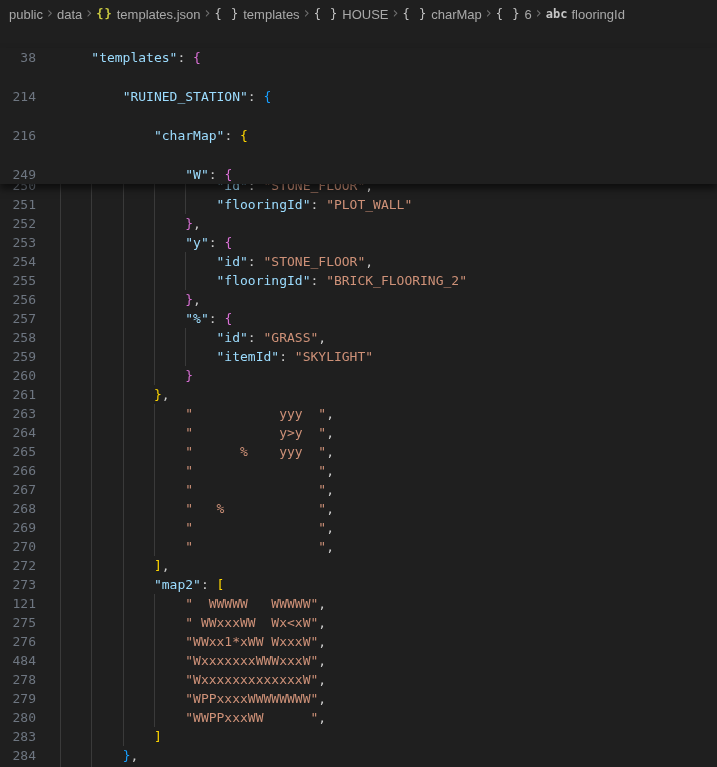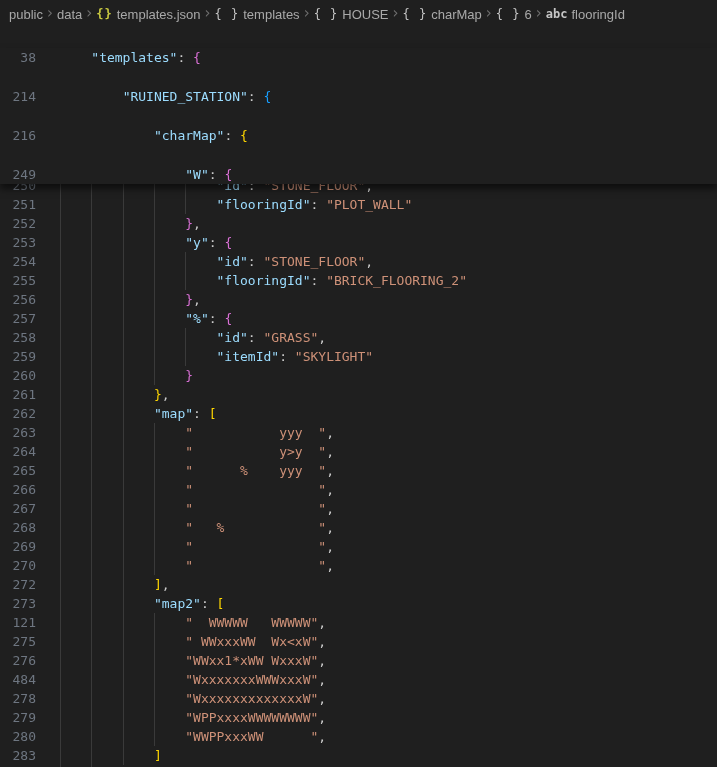--- a/index.html
+++ b/index.html
@@ -96,21 +96,20 @@
       <div class="row"><div class="gutter">252</div><div class="code"><span class="guide" style="left: 24px;"></span><span class="guide" style="left: 55.308px;"></span><span class="guide" style="left: 86.616px;"></span><span class="guide" style="left: 117.924px;"></span><span>                </span><span class="tk-b2">}</span><span class="tk-p">,</span></div></div>
       <div class="row"><div class="gutter">253</div><div class="code"><span class="guide" style="left: 24px;"></span><span class="guide" style="left: 55.308px;"></span><span class="guide" style="left: 86.616px;"></span><span class="guide" style="left: 117.924px;"></span><span>                </span><span class="tk-key">"y"</span><span class="tk-p">: </span><span class="tk-b2">{</span></div></div>
       <div class="row"><div class="gutter">254</div><div class="code"><span class="guide" style="left: 24px;"></span><span class="guide" style="left: 55.308px;"></span><span class="guide" style="left: 86.616px;"></span><span class="guide" style="left: 117.924px;"></span><span class="guide" style="left: 149.232px;"></span><span>                    </span><span class="tk-key">"id"</span><span class="tk-p">: </span><span class="tk-str">"STONE_FLOOR"</span><span class="tk-p">,</span></div></div>
       <div class="row"><div class="gutter">255</div><div class="code"><span class="guide" style="left: 24px;"></span><span class="guide" style="left: 55.308px;"></span><span class="guide" style="left: 86.616px;"></span><span class="guide" style="left: 117.924px;"></span><span class="guide" style="left: 149.232px;"></span><span>                    </span><span class="tk-key">"flooringId"</span><span class="tk-p">: </span><span class="tk-str">"BRICK_FLOORING_2"</span></div></div>
       <div class="row"><div class="gutter">256</div><div class="code"><span class="guide" style="left: 24px;"></span><span class="guide" style="left: 55.308px;"></span><span class="guide" style="left: 86.616px;"></span><span class="guide" style="left: 117.924px;"></span><span>                </span><span class="tk-b2">}</span><span class="tk-p">,</span></div></div>
       <div class="row"><div class="gutter">257</div><div class="code"><span class="guide" style="left: 24px;"></span><span class="guide" style="left: 55.308px;"></span><span class="guide" style="left: 86.616px;"></span><span class="guide" style="left: 117.924px;"></span><span>                </span><span class="tk-key">"%"</span><span class="tk-p">: </span><span class="tk-b2">{</span></div></div>
       <div class="row"><div class="gutter">258</div><div class="code"><span class="guide" style="left: 24px;"></span><span class="guide" style="left: 55.308px;"></span><span class="guide" style="left: 86.616px;"></span><span class="guide" style="left: 117.924px;"></span><span class="guide" style="left: 149.232px;"></span><span>                    </span><span class="tk-key">"id"</span><span class="tk-p">: </span><span class="tk-str">"GRASS"</span><span class="tk-p">,</span></div></div>
       <div class="row"><div class="gutter">259</div><div class="code"><span class="guide" style="left: 24px;"></span><span class="guide" style="left: 55.308px;"></span><span class="guide" style="left: 86.616px;"></span><span class="guide" style="left: 117.924px;"></span><span class="guide" style="left: 149.232px;"></span><span>                    </span><span class="tk-key">"itemId"</span><span class="tk-p">: </span><span class="tk-str">"SKYLIGHT"</span></div></div>
       <div class="row"><div class="gutter">260</div><div class="code"><span class="guide" style="left: 24px;"></span><span class="guide" style="left: 55.308px;"></span><span class="guide" style="left: 86.616px;"></span><span class="guide" style="left: 117.924px;"></span><span>                </span><span class="tk-b2">}</span></div></div>
       <div class="row"><div class="gutter">261</div><div class="code"><span class="guide" style="left: 24px;"></span><span class="guide" style="left: 55.308px;"></span><span class="guide" style="left: 86.616px;"></span><span>            </span><span class="tk-b1">}</span><span class="tk-p">,</span></div></div>
-      <div class="row"><div class="gutter">262</div><div class="code"><span class="guide" style="left: 24px;"></span><span class="guide" style="left: 55.308px;"></span><span class="guide" style="left: 86.616px;"></span><span>            </span><span class="tk-key">"map"</span><span class="tk-p">: </span><span class="tk-b1">[</span></div></div>
       <div class="row"><div class="gutter">263</div><div class="code"><span class="guide" style="left: 24px;"></span><span class="guide" style="left: 55.308px;"></span><span class="guide" style="left: 86.616px;"></span><span class="guide" style="left: 117.924px;"></span><span>                </span><span class="tk-str">"           yyy  "</span><span class="tk-p">,</span></div></div>
       <div class="row"><div class="gutter">264</div><div class="code"><span class="guide" style="left: 24px;"></span><span class="guide" style="left: 55.308px;"></span><span class="guide" style="left: 86.616px;"></span><span class="guide" style="left: 117.924px;"></span><span>                </span><span class="tk-str">"           y&gt;y  "</span><span class="tk-p">,</span></div></div>
       <div class="row"><div class="gutter">265</div><div class="code"><span class="guide" style="left: 24px;"></span><span class="guide" style="left: 55.308px;"></span><span class="guide" style="left: 86.616px;"></span><span class="guide" style="left: 117.924px;"></span><span>                </span><span class="tk-str">"      %    yyy  "</span><span class="tk-p">,</span></div></div>
       <div class="row"><div class="gutter">266</div><div class="code"><span class="guide" style="left: 24px;"></span><span class="guide" style="left: 55.308px;"></span><span class="guide" style="left: 86.616px;"></span><span class="guide" style="left: 117.924px;"></span><span>                </span><span class="tk-str">"                "</span><span class="tk-p">,</span></div></div>
       <div class="row"><div class="gutter">267</div><div class="code"><span class="guide" style="left: 24px;"></span><span class="guide" style="left: 55.308px;"></span><span class="guide" style="left: 86.616px;"></span><span class="guide" style="left: 117.924px;"></span><span>                </span><span class="tk-str">"                "</span><span class="tk-p">,</span></div></div>
       <div class="row"><div class="gutter">268</div><div class="code"><span class="guide" style="left: 24px;"></span><span class="guide" style="left: 55.308px;"></span><span class="guide" style="left: 86.616px;"></span><span class="guide" style="left: 117.924px;"></span><span>                </span><span class="tk-str">"   %            "</span><span class="tk-p">,</span></div></div>
       <div class="row"><div class="gutter">269</div><div class="code"><span class="guide" style="left: 24px;"></span><span class="guide" style="left: 55.308px;"></span><span class="guide" style="left: 86.616px;"></span><span class="guide" style="left: 117.924px;"></span><span>                </span><span class="tk-str">"                "</span><span class="tk-p">,</span></div></div>
       <div class="row"><div class="gutter">270</div><div class="code"><span class="guide" style="left: 24px;"></span><span class="guide" style="left: 55.308px;"></span><span class="guide" style="left: 86.616px;"></span><span class="guide" style="left: 117.924px;"></span><span>                </span><span class="tk-str">"                "</span><span class="tk-p">,</span></div></div>
       <div class="row"><div class="gutter">272</div><div class="code"><span class="guide" style="left: 24px;"></span><span class="guide" style="left: 55.308px;"></span><span class="guide" style="left: 86.616px;"></span><span>            </span><span class="tk-b1">]</span><span class="tk-p">,</span></div></div>
       <div class="row"><div class="gutter">273</div><div class="code"><span class="guide" style="left: 24px;"></span><span class="guide" style="left: 55.308px;"></span><span class="guide" style="left: 86.616px;"></span><span>            </span><span class="tk-key">"map2"</span><span class="tk-p">: </span><span class="tk-b1">[</span></div></div>

